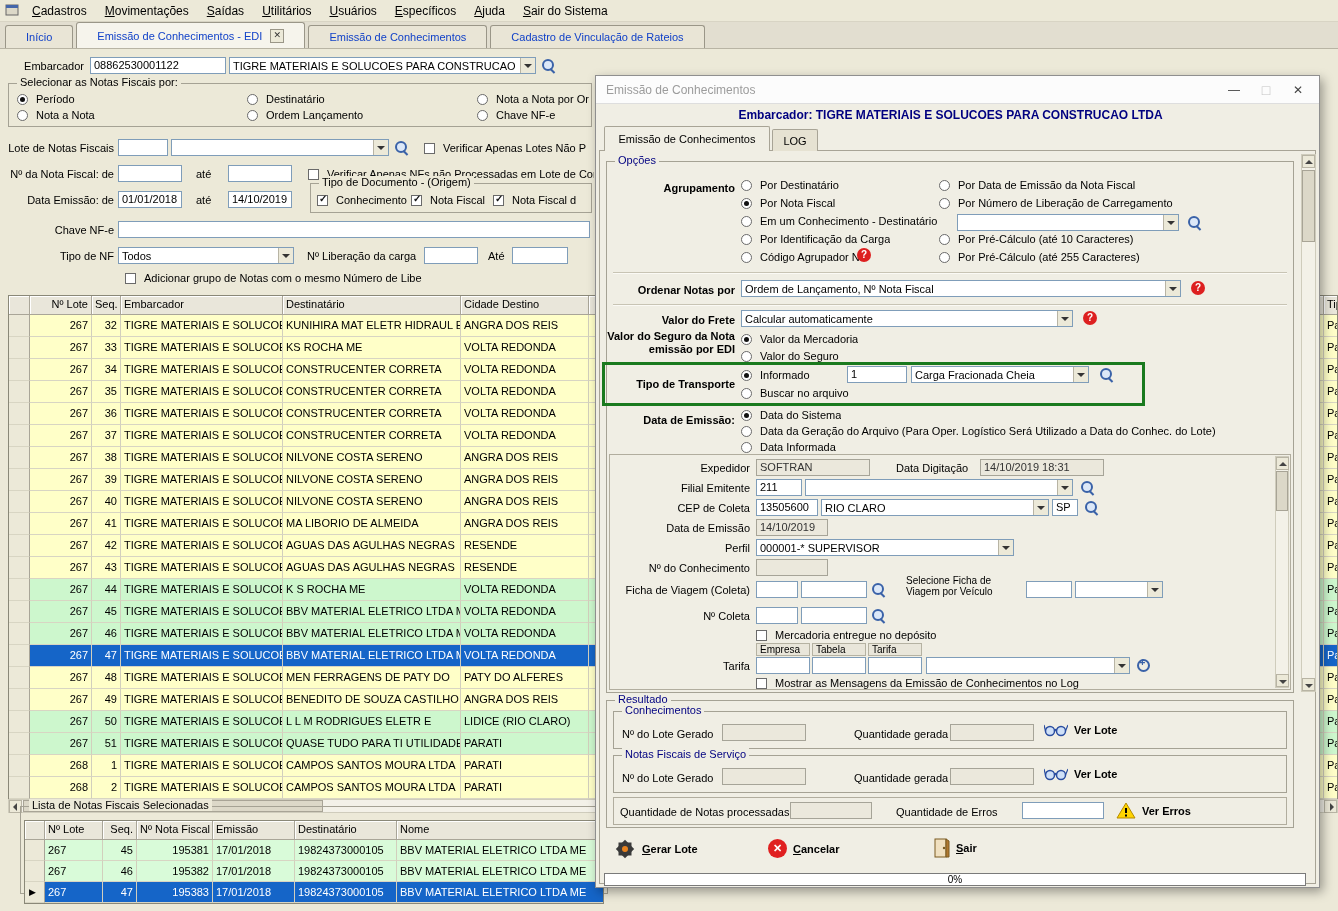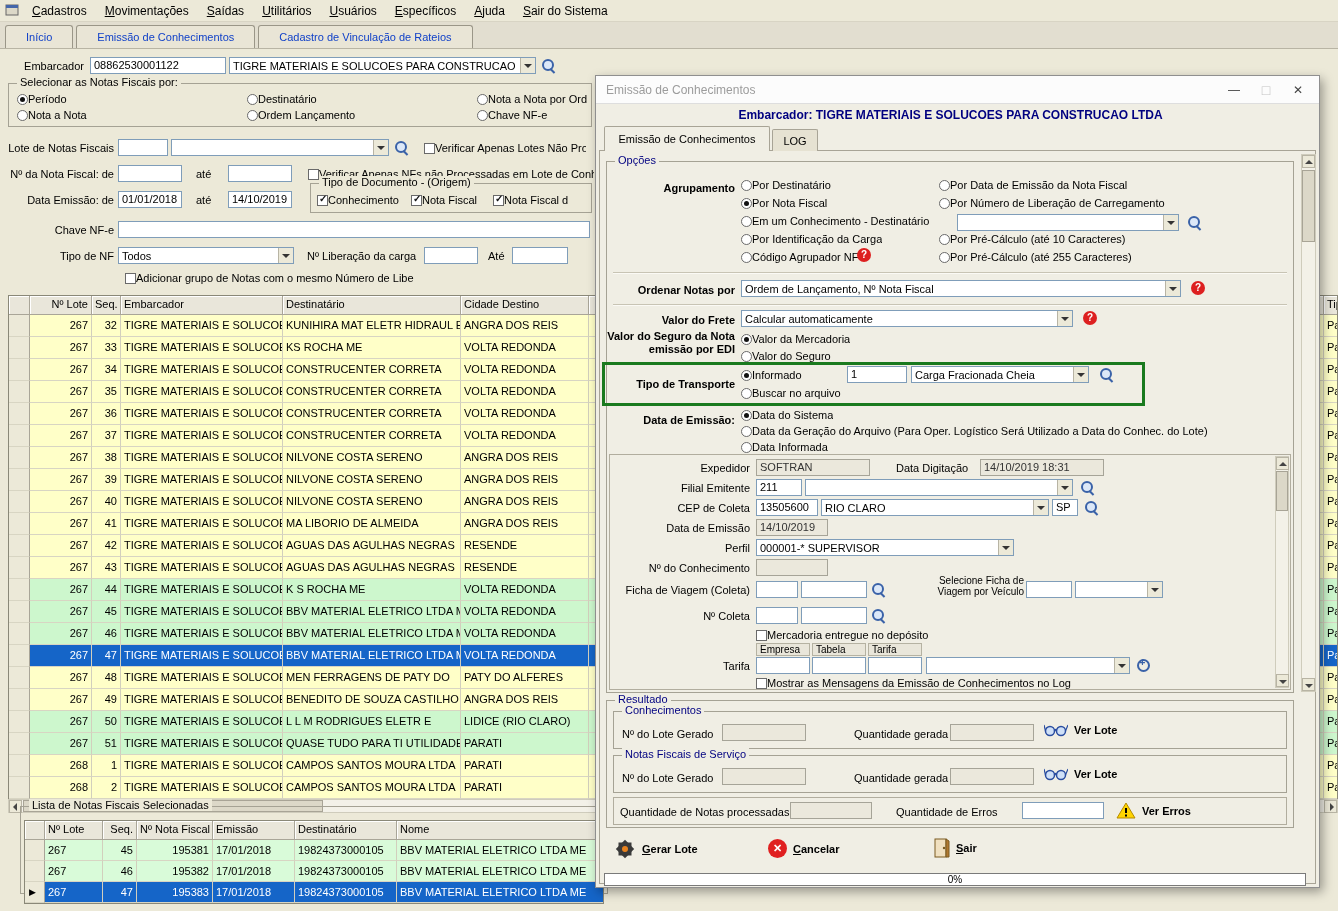--- a/index.html
+++ b/index.html
@@ -21,21 +21,21 @@
   .lbl{position:absolute;font-size:11px;white-space:nowrap}
   .rlab{text-align:right}
   .inp{position:absolute;height:17px;background:#fff;border:1px solid #7f9db9;font-size:11px;line-height:14px;padding:0 3px;white-space:nowrap;overflow:hidden}
   .ro{background:#ebe8dc;border-color:#a6a498;color:#333}
   .combo{position:absolute;height:17px;background:#fff;border:1px solid #7f9db9;overflow:hidden}
   .cval{position:absolute;left:3px;top:1px;right:17px;white-space:nowrap;overflow:hidden;line-height:14px;font-size:11px}
   .dd{position:absolute;top:0;right:0;bottom:0;width:15px;background:#ece9d8;border-left:1px solid #b8b4a4}
   .dd::after{content:"";position:absolute;left:3px;top:6px;border:4px solid transparent;border-top:4px solid #333}
   .gbox{position:absolute;border:1px solid #a5a294}
   .cap{position:absolute;top:-8px;left:8px;padding:0 3px;font-size:11px;background:#ece9d8;white-space:nowrap}
-  .ritem,.citem{position:absolute;display:flex;align-items:center;gap:0;font-size:11px;white-space:nowrap;height:14px;overflow:hidden}
+  .ritem,.citem{position:absolute;display:flex;align-items:center;gap:8px;font-size:11px;white-space:nowrap;height:14px;overflow:hidden}
   .radio{display:inline-block;width:11px;height:11px;border-radius:50%;border:1px solid #6a6a6a;background:#fff;position:relative;flex:none}
   .radio.sel::after{content:"";position:absolute;left:2px;top:2px;width:5px;height:5px;border-radius:50%;background:#111}
   .chk{display:inline-block;width:11px;height:11px;border:1px solid #6a6a6a;background:#fff;position:relative;flex:none}
   .chk.on::after{content:"\2713";position:absolute;left:1px;top:-3px;font-size:10px;font-weight:bold;color:#111}
   .mag{position:absolute;width:15px;height:15px}
   .mag::before{content:"";position:absolute;left:1px;top:1px;width:8px;height:8px;border:2px solid #3a62a8;border-radius:50%;background:#dce8f8}
   .mag::after{content:"";position:absolute;left:10px;top:10px;width:6px;height:2px;background:#3a62a8;transform:rotate(45deg);transform-origin:0 0}
   .zoomic{position:absolute;width:15px;height:15px}
   .zoomic::before{content:"";position:absolute;left:1px;top:1px;width:9px;height:9px;border:2px solid #3a62a8;border-radius:50%}
   .zoomic::after{content:"+";position:absolute;left:3.5px;top:-1px;font-size:10px;font-weight:bold;color:#3a62a8}
@@ -129,20 +129,24 @@
         <span class="mitem">Específicos</span>
         <span class="mitem">Ajuda</span>
         <span class="mitem">Sair do Sistema</span>
       </div>
   </div>
 
   <div class="tabbar">
     <div class="tab">
         <span>Início</span>
       </div>
+    <div class="tab active">
+      <span>Emissão de Conhecimentos - EDI</span>
+      <span class="tclose"></span>
+    </div>
     <div class="tab">
         <span>Emissão de Conhecimentos</span>
       </div>
     <div class="tab">
         <span>Cadastro de Vinculação de Rateios</span>
       </div>
   </div>
 
   <div class="work">
 
@@ -713,21 +717,21 @@
             <span class="dd"></span>
           </div>
 
         <span class="lbl rlab" style="left:0;top:107px;width:140px">Nº do Conhecimento</span>
         <div class="inp ro" style="left:146px;top:104px;width:72px"></div>
 
         <span class="lbl rlab" style="left:0;top:129px;width:140px">Ficha de Viagem (Coleta)</span>
         <div class="inp" style="left:146px;top:126px;width:42px"></div>
         <div class="inp" style="left:191px;top:126px;width:66px"></div>
         <span class="mag" style="left:261px;top:127px"></span>
-        <div class="lbl" style="left:296px;top:120px;width:118px;white-space:normal;text-align:right;font-size:10px;line-height:11px">Selecione Ficha de Viagem por Veículo</div>
+        <div class="lbl" style="left:296px;top:120px;width:118px;white-space:normal;text-align:left;font-size:10px;line-height:11px">Selecione Ficha de Viagem por Veículo</div>
         <div class="inp" style="left:416px;top:126px;width:46px"></div>
         <div class="combo" style="left:465px;top:126px;width:88px">
             <span class="cval"></span>
             <span class="dd"></span>
           </div>
 
         <span class="lbl rlab" style="left:0;top:155px;width:140px">Nº Coleta</span>
         <div class="inp" style="left:146px;top:152px;width:42px"></div>
         <div class="inp" style="left:191px;top:152px;width:66px"></div>
         <span class="mag" style="left:261px;top:153px"></span>

